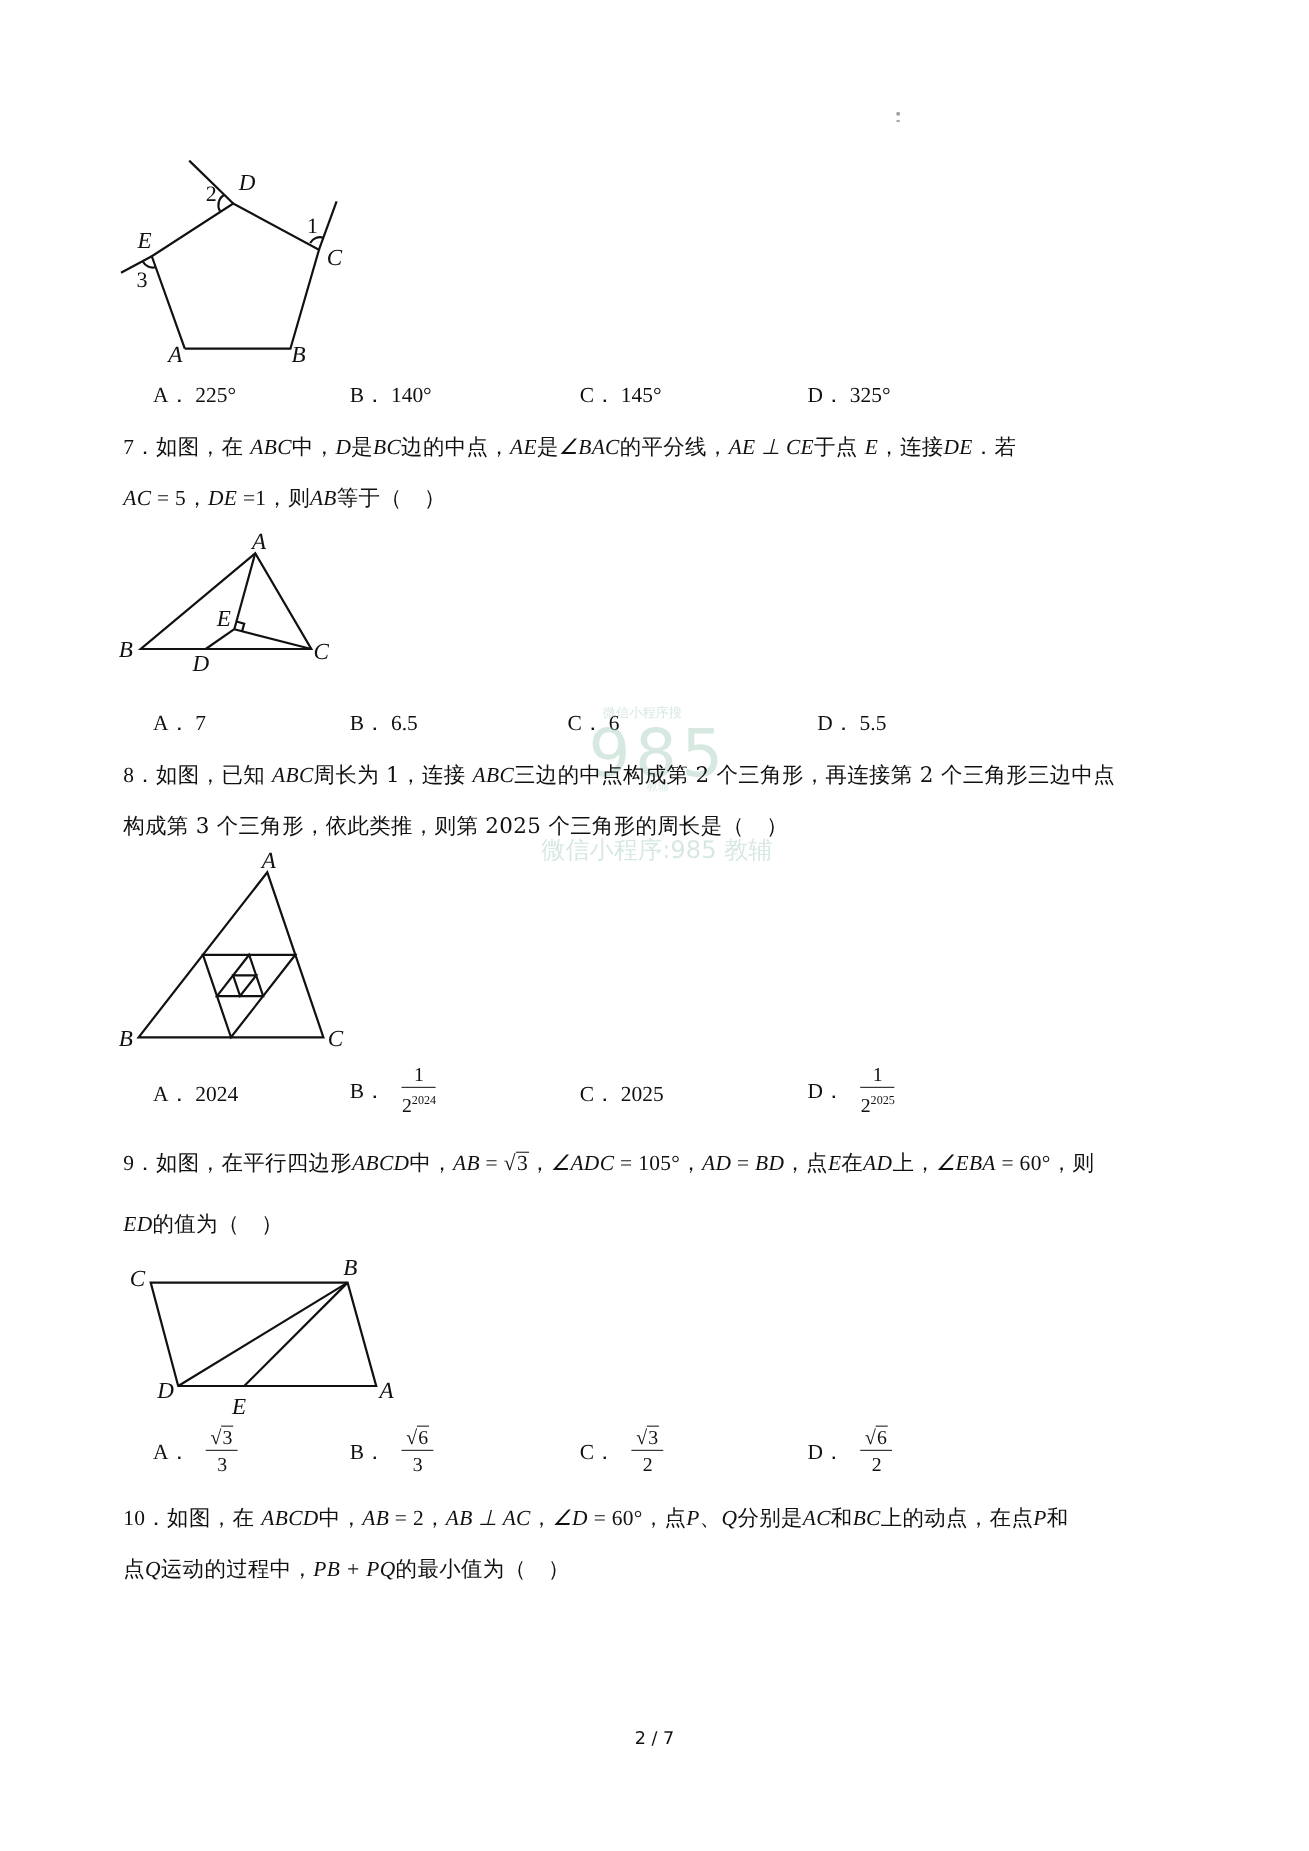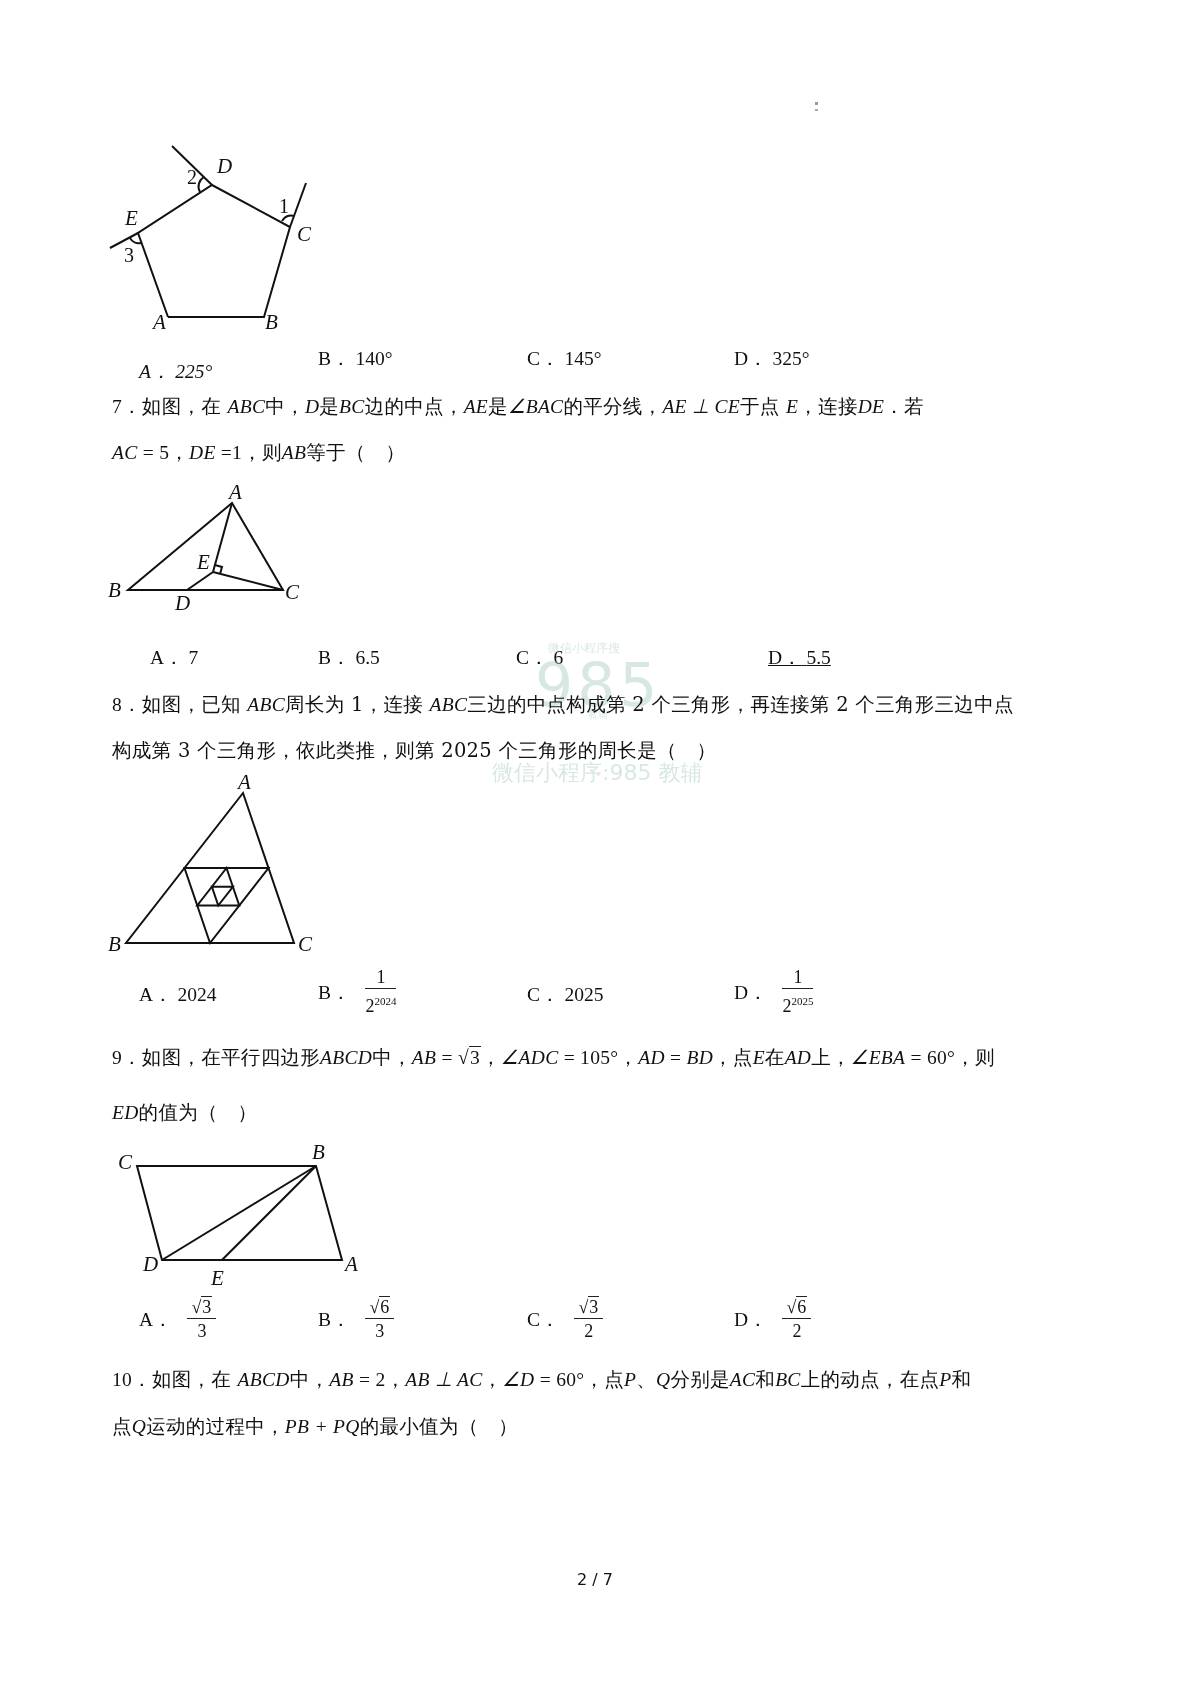--- a/index.html
+++ b/index.html
@@ -49,21 +49,21 @@
   <span class="fig-label" style="left:297px;top:222px;">C</span>
   <span class="fig-label" style="left:125px;top:206px;">E</span>
   <span class="fig-label" style="left:153px;top:310px;">A</span>
   <span class="fig-label" style="left:265px;top:310px;">B</span>
   <span class="fig-num" style="left:187px;top:166px;">2</span>
   <span class="fig-num" style="left:279px;top:195px;">1</span>
   <span class="fig-num" style="left:124px;top:244px;">3</span>
 </div>
 
 <div>
-  <div class="opt" style="left:139px;top:358px;font-style:italic;"><span>A．</span>&nbsp;<span>225°</span></div>
+  <div class="opt" style="left:139px;top:345px;"><span>A．</span>&nbsp;<span>225°</span></div>
   <div class="opt" style="left:318px;top:345px;"><span>B．</span>&nbsp;<span>140°</span></div>
   <div class="opt" style="left:527px;top:345px;"><span>C．</span>&nbsp;<span>145°</span></div>
   <div class="opt" style="left:734px;top:345px;"><span>D．</span>&nbsp;<span>325°</span></div>
 </div>
 
 <div class="line" style="top:393px;">
   <span class="mn">7．</span><span>如图，在 </span><span class="m">ABC</span><span>中，</span><span class="m">D</span><span>是</span><span class="m">BC</span><span>边的中点，</span><span class="m">AE</span><span>是</span><span class="m">∠BAC</span><span>的平分线，</span><span class="m">AE ⊥ CE</span><span>于点 </span><span class="m">E</span><span>，连接</span><span class="m">DE</span><span>．若</span>
 </div>
 <div class="line" style="top:439px;">
   <span class="m">AC</span><span class="mn"> = 5，</span><span class="m">DE</span><span class="mn"> =1，则</span><span class="m">AB</span><span>等于（　）</span>
@@ -79,24 +79,24 @@
     <polyline points="215,565 222,567 220,574"></polyline>
   </svg>
   <span class="fig-label" style="left:229px;top:480px;">A</span>
   <span class="fig-label" style="left:108px;top:578px;">B</span>
   <span class="fig-label" style="left:285px;top:580px;">C</span>
   <span class="fig-label" style="left:175px;top:591px;">D</span>
   <span class="fig-label" style="left:197px;top:550px;">E</span>
 </div>
 
 <div>
-  <div class="opt" style="left:150px;top:644px;"><span>A．</span>&nbsp;<span>7</span></div>
+  <div class="opt" style="left:139px;top:644px;"><span>A．</span>&nbsp;<span>7</span></div>
   <div class="opt" style="left:318px;top:644px;"><span>B．</span>&nbsp;<span>6.5</span></div>
   <div class="opt" style="left:516px;top:644px;"><span>C．</span>&nbsp;<span>6</span></div>
-  <div class="opt" style="left:768px;top:644px;text-decoration:underline;"><span>D．</span>&nbsp;<span>5.5</span></div>
+  <div class="opt" style="left:743px;top:644px;"><span>D．</span>&nbsp;<span>5.5</span></div>
 </div>
 
 <div>
   <div class="watermark" style="left:548px;top:640px;font-size:12px;">微信小程序搜</div>
   <div class="watermark" style="left:535px;top:650px;font-size:60px;font-weight:normal;letter-spacing:4px;">985</div>
   <div class="watermark" style="left:588px;top:708px;font-size:10px;">教辅</div>
   <div class="watermark" style="left:492px;top:758px;font-size:22px;">微信小程序:985 教辅</div>
 </div>
 
 <div class="line" style="top:691px;">

